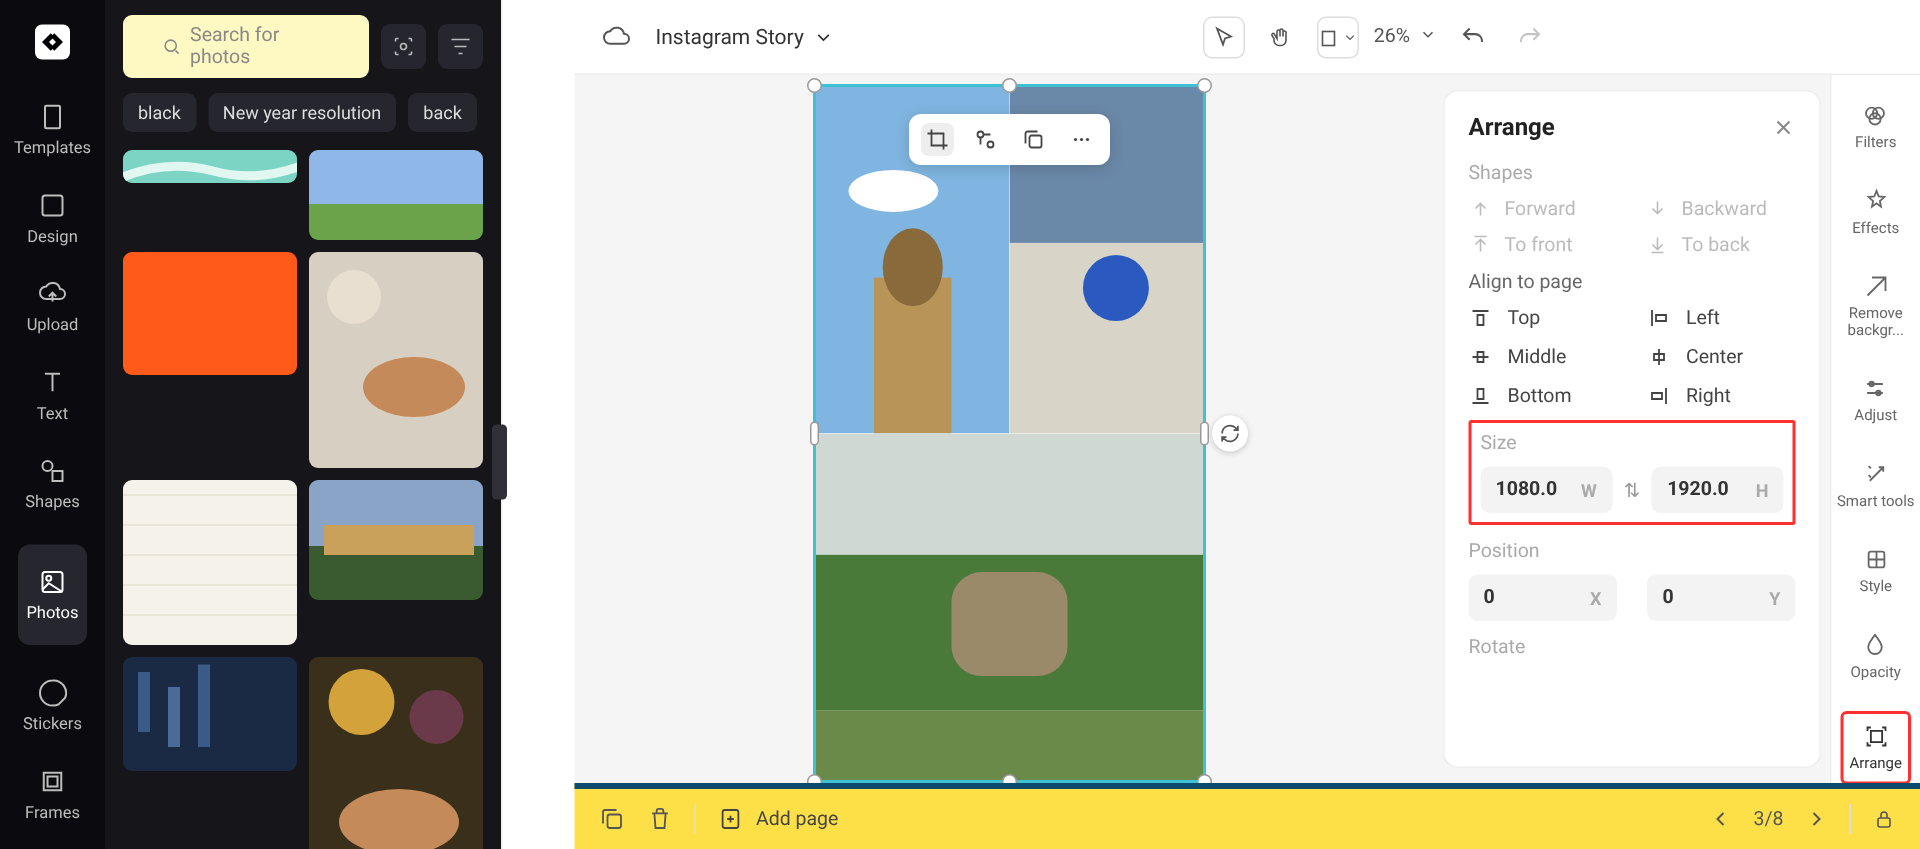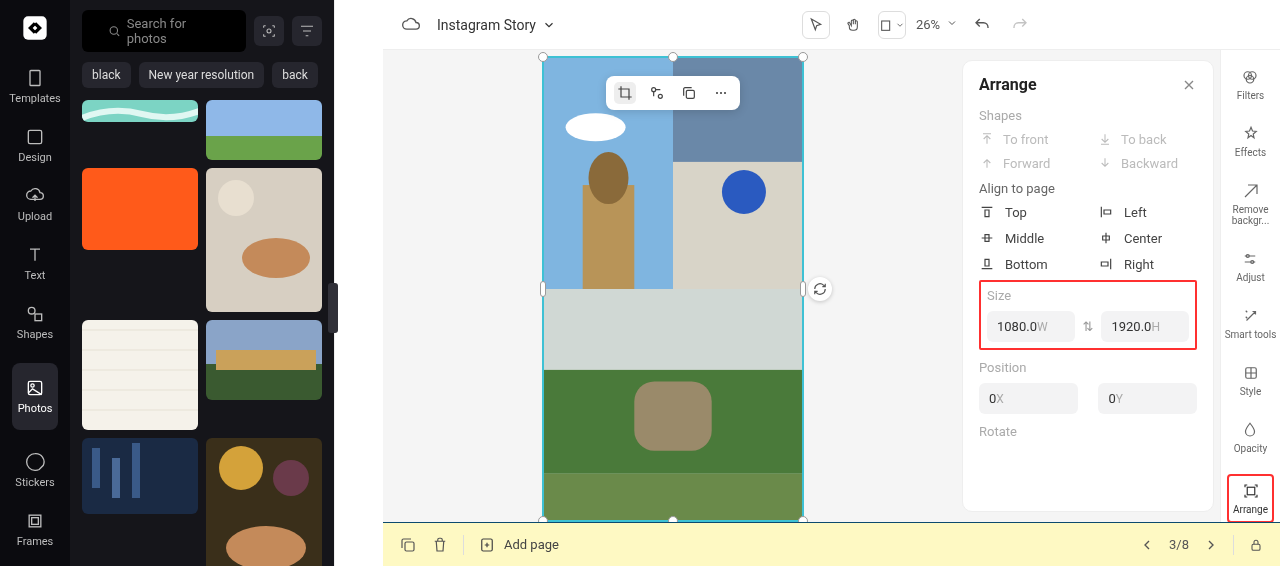--- a/index.html
+++ b/index.html
@@ -9,21 +9,21 @@
 .left-rail { width: 70px; background: #0b0b0f; display: flex; flex-direction: column; align-items: center; padding-top: 14px; color: #bdbdbd; }
 .logo { width: 32px; height: 32px; display: flex; align-items: center; justify-content: center; margin-bottom: 26px; }
 .rail-item { display: flex; flex-direction: column; align-items: center; gap: 4px; margin-bottom: 22px; cursor: pointer; font-size: 11px; color: #bdbdbd; }
 .rail-item.active { background: #26262e; border-radius: 8px; padding: 15px 6px; color: #fff; }
 .rail-item svg { width: 20px; height: 20px; }
 .rail-more { margin-top: auto; margin-bottom: 12px; }
 
 
 .photo-panel { width: 264px; background: #15151a; padding: 10px 12px 0; color: #fff; position: relative; }
 .search-row { display: flex; gap: 8px; align-items: center; margin-bottom: 10px; }
-.search-box { flex: 1; background: #000000; border-radius: 6px; display: flex; align-items: center; padding: 6px 26px; gap: 6px; color: #888; font-size: 13px; }
+.search-box { flex: 1; background: #fef9c3; border-radius: 6px; display: flex; align-items: center; padding: 6px 26px; gap: 6px; color: #888; font-size: 13px; }
 .icon-btn-dark { width: 30px; height: 30px; border-radius: 6px; background: #26262e; display: flex; align-items: center; justify-content: center; color: #bbb; cursor: pointer; }
 .chip-row { display: flex; gap: 8px; margin-bottom: 12px; overflow: hidden; }
 .chip { background: #26262e; border-radius: 6px; padding: 6px 10px; font-size: 12px; color: #ddd; white-space: nowrap; cursor: pointer; }
 .photo-masonry { display: grid; grid-template-columns: 1fr 1fr; gap: 8px; }
 .ph { border-radius: 6px; width: 100%; }
 .photo-handle { position:absolute; right:-4px; top:50%; width:10px; height:50px; background:#303038; border-radius:3px; }
 
 
 .main-col { flex: 1; display: flex; flex-direction: column; border-left: 1px solid #eee; padding-left: 48px; }
 .topbar { height: 50px; display: flex; align-items: center; padding: 0 14px; gap: 14px; border-bottom: 1px solid #eee; }
@@ -51,32 +51,32 @@
 
 .arrange-panel { width:252px; background:#fff; border:1px solid #eee; border-radius:10px; margin:10px 6px 10px 0; padding:14px 16px; overflow-y:auto; }
 .ap-head { display:flex; align-items:center; justify-content:space-between; margin-bottom:14px; }
 .ap-title { font-size:16px; font-weight:700; color:#222; }
 .ap-section-label { font-size:13px; color:#aaa; margin:10px 0 8px; }
 .ap-row { display:flex; gap:18px; margin-bottom:8px; }
 .ap-action { display:flex; align-items:center; gap:8px; font-size:13px; color:#bbb; cursor:pointer; flex:1; }
 .ap-align-grid { display:grid; grid-template-columns:1fr 1fr; gap:10px 20px; margin-bottom:8px; }
 .ap-align-item { display:flex; align-items:center; gap:10px; font-size:13px; color:#444; cursor:pointer; }
 .ap-input-row { display:flex; gap:8px; align-items:center; }
-.ap-input { background:#f3f3f4; border:none; border-radius:6px; padding:8px 10px; width:100%; font-size:13px; color:#333; display:flex; align-items:center; }
+.ap-input { background:#f3f3f4; border:none; border-radius:6px; padding:8px 10px; width:100%; font-size:13px; color:#333; display:flex; justify-content:space-between; align-items:center;font-weight:bold; }
 .ap-input .unit { color:#aaa; font-size:12px; }
 .size-highlight { border:2px solid #ff3030; padding:6px; border-radius:2px; margin-top:4px; }
 .link-icon { color:#999; font-size:13px; }
 
 
 .right-rail { width:60px; background:#fff; display:flex; flex-direction:column; align-items:center; padding-top:14px; gap:16px; border-left:1px solid #eee; }
 .rr-item { display:flex; flex-direction:column; align-items:center; gap:4px; font-size:10px; color:#666; cursor:pointer; text-align:center; padding:4px 2px; }
 .rr-item.highlight { border:2px solid #ff3030; border-radius:4px; padding:6px 4px; color:#333; }
 
 
-.bottom-bar { height:44px; border-top:1px solid #0c4a6e; display:flex; padding:0 16px; gap:14px; background:#fef9c3; }
+.bottom-bar { height:44px; border-top:4px solid #0c4a6e; display:flex; padding:0 16px; gap:14px; background:#fde047; }
 .bb-left { display:flex; align-items:center; gap:14px; color:#555; }
 .bb-sep { width:1px; height:20px; background:#ddd; }
 .add-page { display:flex; align-items:center; gap:8px; font-size:13px; color:#444; cursor:pointer; }
 .bb-right { margin-left:auto; display:flex; align-items:center; gap:14px; color:#555; font-size:13px; }
 
 svg { display:block; }
 </style>
 </head>
 <body>
 
@@ -344,43 +344,43 @@
         <div style="color:#888;cursor:pointer">
             <svg width="16" height="16" viewBox="0 0 24 24" fill="none" stroke="currentColor" stroke-width="2">
               <path d="M6 6l12 12M18 6L6 18"></path>
             </svg>
           </div>
       </div>
       <div class="ap-section-label">Shapes</div>
       <div class="ap-row">
         <div class="ap-action">
             <svg width="16" height="16" viewBox="0 0 24 24" fill="none" stroke="currentColor" stroke-width="1.6">
+              <path d="M12 19V7M7 12l5-5 5 5"></path>
+            </svg>
+            <span>Forward</span>
+          </div>
+        <div class="ap-action">
+            <svg width="16" height="16" viewBox="0 0 24 24" fill="none" stroke="currentColor" stroke-width="1.6">
+              <path d="M12 5v12M7 12l5 5 5-5"></path>
+            </svg>
+            <span>Backward</span>
+          </div>
+      </div>
+      <div class="ap-row">
+        <div class="ap-action">
+            <svg width="16" height="16" viewBox="0 0 24 24" fill="none" stroke="currentColor" stroke-width="1.6">
               <path d="M12 19V7M7 12l5-5 5 5M6 4h12"></path>
             </svg>
             <span>To front</span>
           </div>
         <div class="ap-action">
             <svg width="16" height="16" viewBox="0 0 24 24" fill="none" stroke="currentColor" stroke-width="1.6">
               <path d="M12 5v12M7 12l5 5 5-5M6 20h12"></path>
             </svg>
             <span>To back</span>
-          </div>
-      </div>
-      <div class="ap-row">
-        <div class="ap-action">
-            <svg width="16" height="16" viewBox="0 0 24 24" fill="none" stroke="currentColor" stroke-width="1.6">
-              <path d="M12 19V7M7 12l5-5 5 5"></path>
-            </svg>
-            <span>Forward</span>
-          </div>
-        <div class="ap-action">
-            <svg width="16" height="16" viewBox="0 0 24 24" fill="none" stroke="currentColor" stroke-width="1.6">
-              <path d="M12 5v12M7 12l5 5 5-5"></path>
-            </svg>
-            <span>Backward</span>
           </div>
       </div>
       <div class="ap-section-label" style="color:#666">Align to page</div>
       <div class="ap-align-grid">
         <div class="ap-align-item">
             <svg width="16" height="16" viewBox="0 0 24 24" fill="none" stroke="currentColor" stroke-width="1.8">
               <path d="M4 5h16M9 9h6v10H9z"></path>
             </svg>
             <span>Top</span>
           </div>

